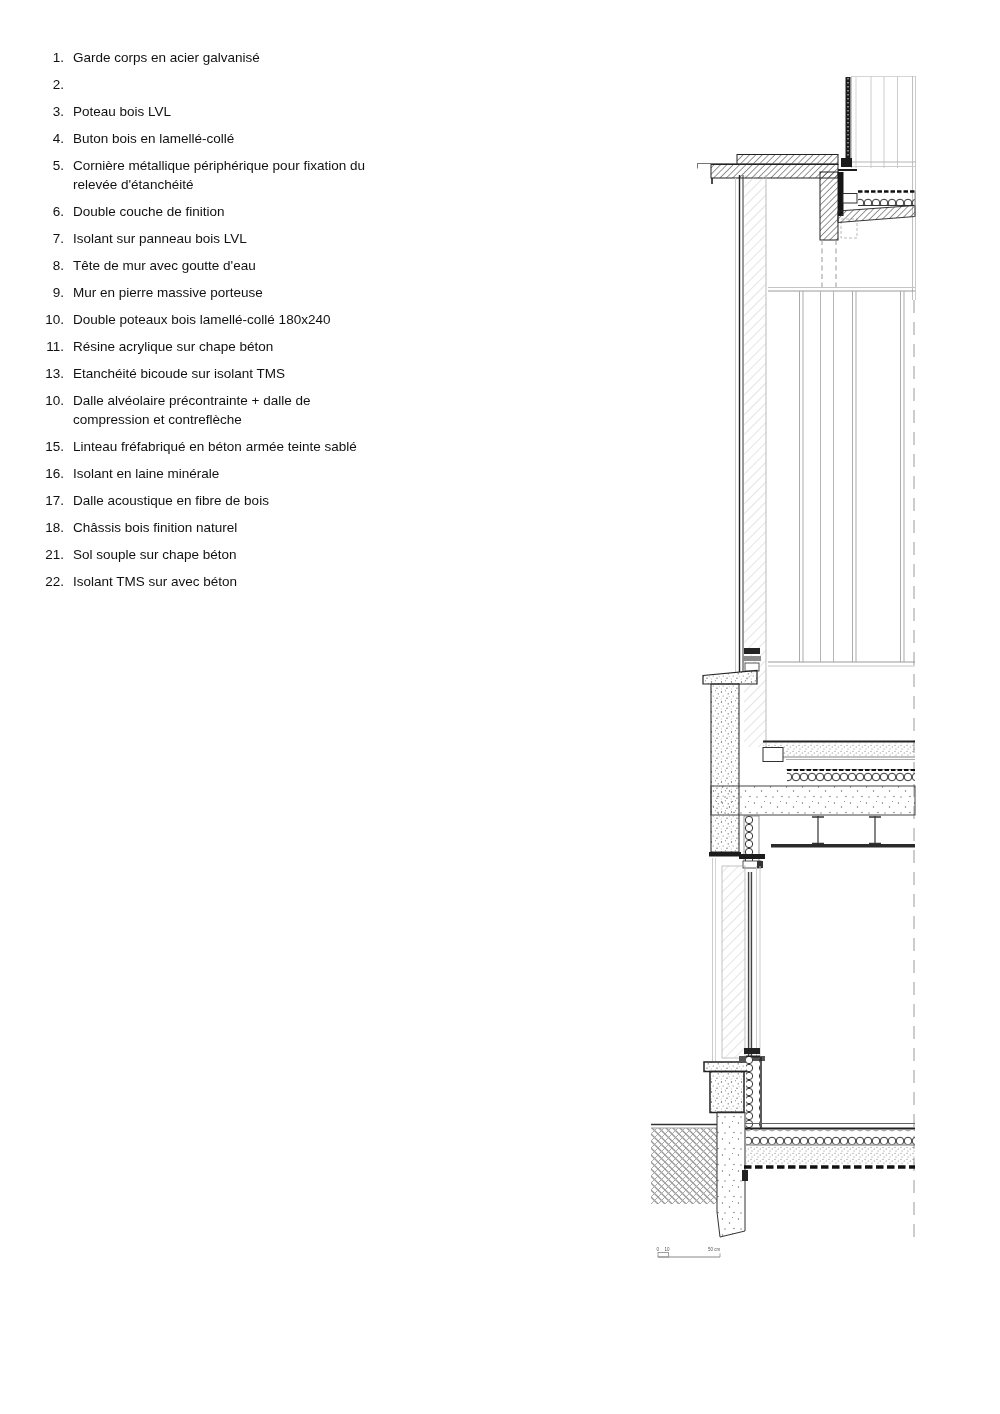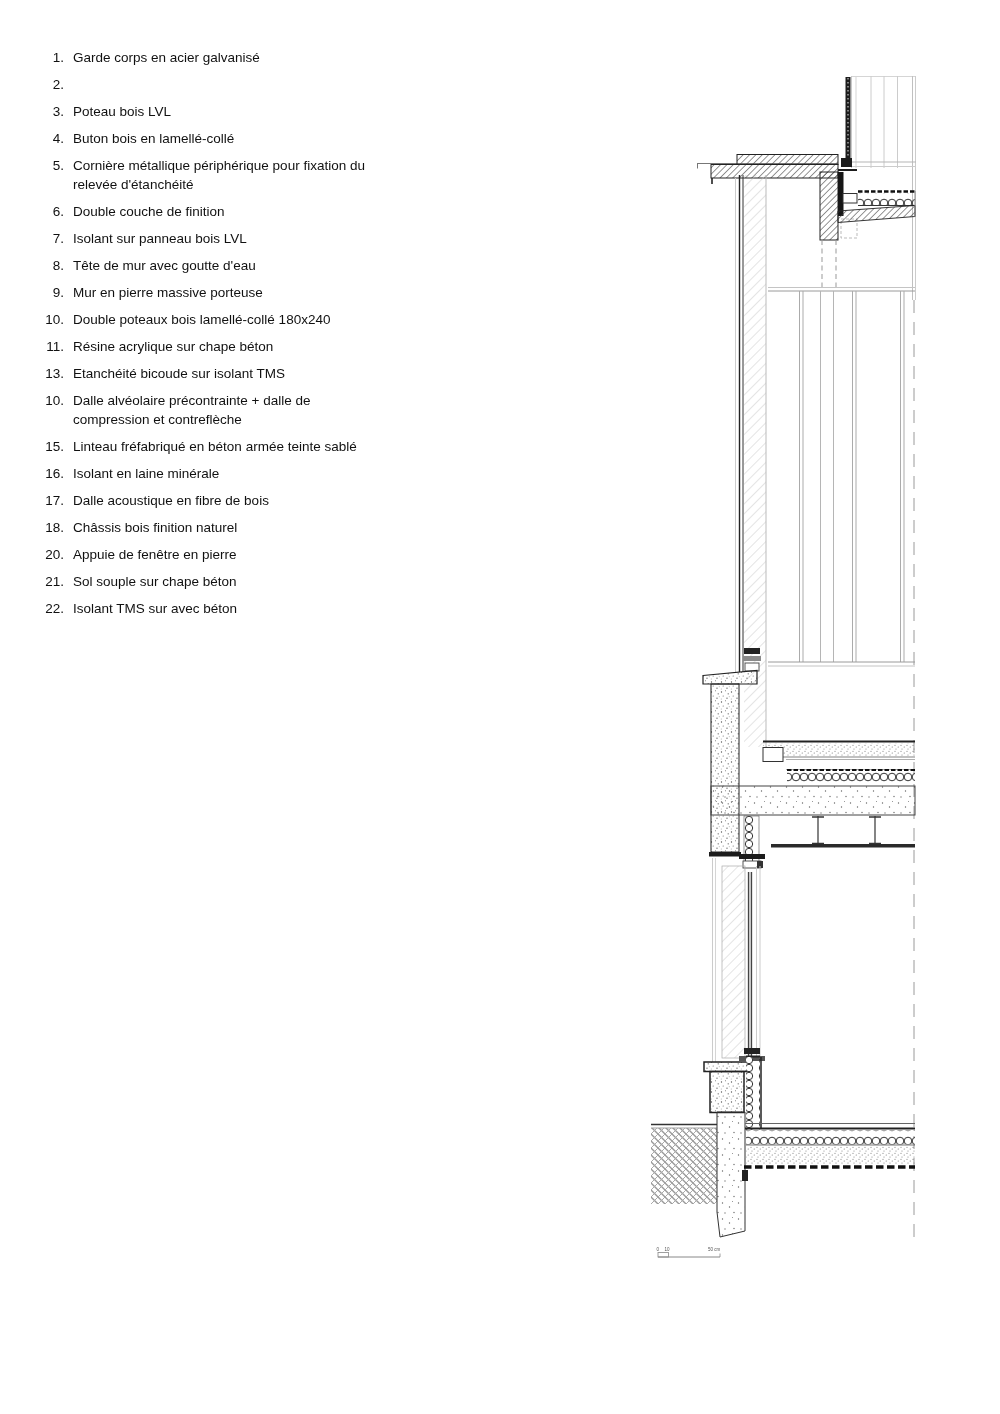--- a/index.html
+++ b/index.html
@@ -85,24 +85,20 @@
         </li>
       <li class="legend-item">
           <span class="num">17.</span>
           <span class="txt">Dalle acoustique en fibre de bois</span>
         </li>
       <li class="legend-item">
           <span class="num">18.</span>
           <span class="txt">Châssis bois finition naturel</span>
         </li>
       <li class="legend-item">
-          <span class="num">20.</span>
-          <span class="txt">Appuie de fenêtre en pierre</span>
-        </li>
-      <li class="legend-item">
           <span class="num">21.</span>
           <span class="txt">Sol souple sur chape béton</span>
         </li>
       <li class="legend-item">
           <span class="num">22.</span>
           <span class="txt">Isolant TMS sur avec béton</span>
         </li>
     </ol>
   </div>
 

